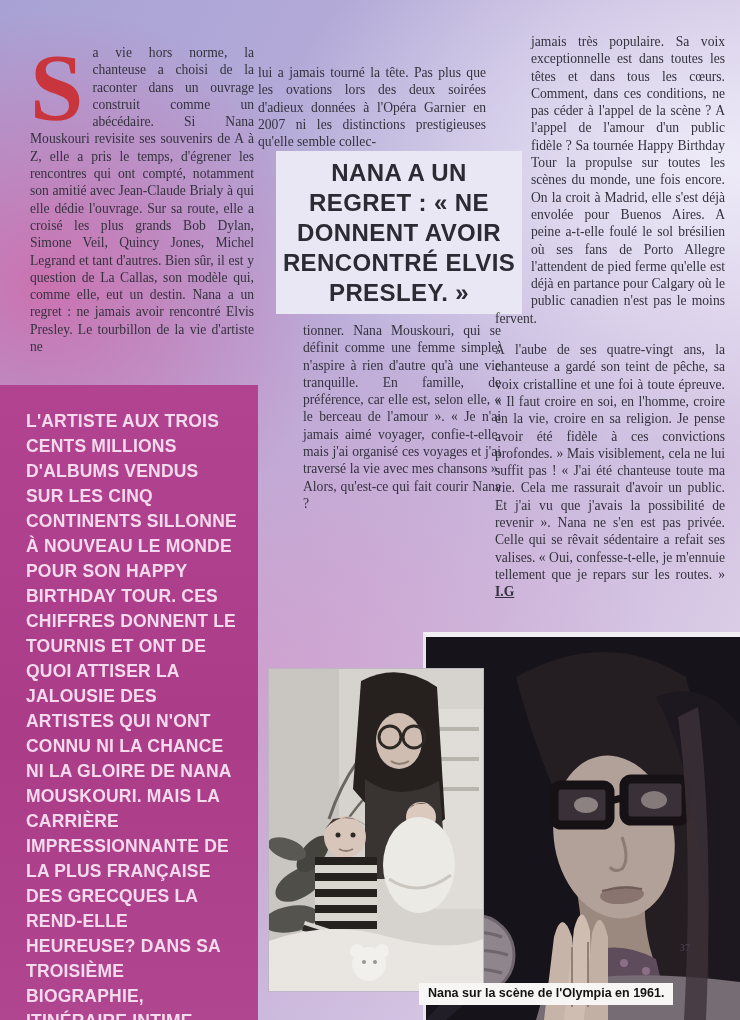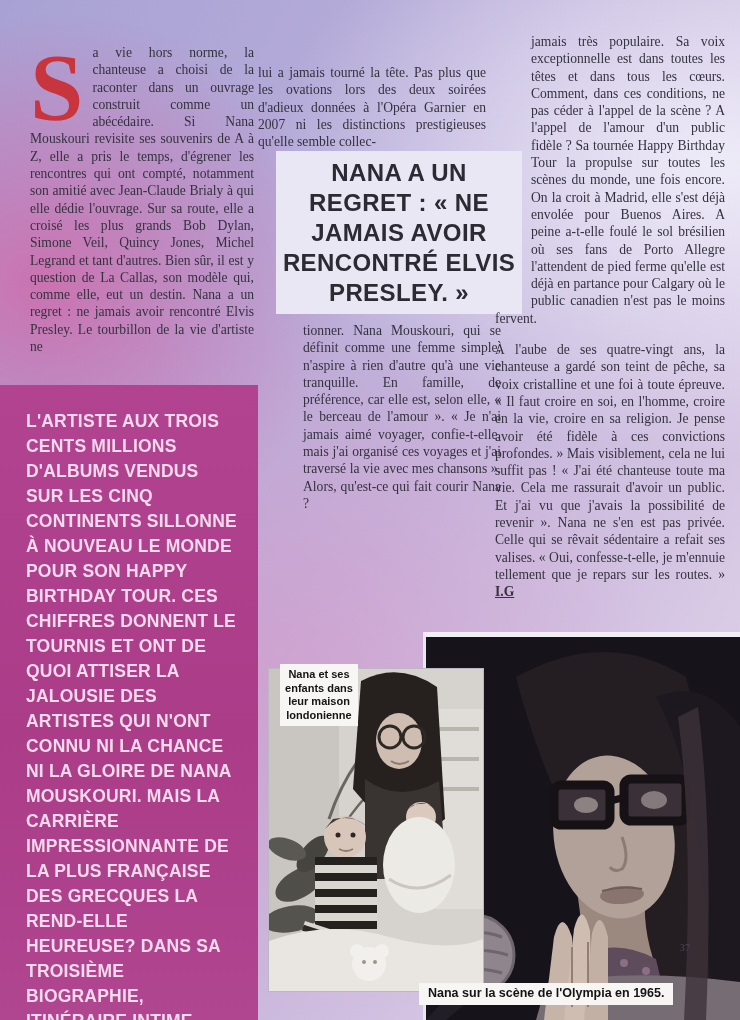--- a/index.html
+++ b/index.html
@@ -61,21 +61,21 @@
 
   <section class="col col1">
     <span class="dropcap">S</span><span>a vie hors norme, la chanteuse a choisi de la raconter dans un ouvrage construit comme un abécédaire. Si Nana Mouskouri revisite ses souvenirs de A à Z, elle a pris le temps, d'égrener les rencontres qui ont compté, notamment son amitié avec Jean-Claude Brialy à qui elle dédie l'ouvrage. Sur sa route, elle a croisé les plus grands Bob Dylan, Simone Veil, Quincy Jones, Michel Legrand et tant d'autres. Bien sûr, il est y question de La Callas, son modèle qui, comme elle, eut un destin. Nana a un regret : ne jamais avoir rencontré Elvis Presley. Le tourbillon de la vie d'artiste ne</span>
   </section>
 
   <section class="col col2top">
     <p>lui a jamais tourné la tête. Pas plus que les ovations lors des deux soirées d'adieux données à l'Opéra Garnier en 2007 ni les distinctions prestigieuses qu'elle semble collec-</p>
   </section>
 
   <aside class="pullquote">
-    <span>NANA A UN REGRET : « NE JAMAIS AVOIR RENCONTRÉ ELVIS PRESLEY. »</span>
+    <span>NANA A UN REGRET : « NE DONNENT AVOIR RENCONTRÉ ELVIS PRESLEY. »</span>
   </aside>
 
   <section class="col col2bot">
     <p><span class="bspacer"></span><span>tionner. Nana Mouskouri, qui se définit comme une femme simple, n'aspire à rien d'autre qu'à une vie tranquille. En famille, de préférence, car elle est, selon elle, « le berceau de l'amour ». « Je n'ai jamais aimé voyager, confie-t-elle, mais j'ai organisé ces voyages et j'ai traversé la vie avec mes chansons ». Alors, qu'est-ce qui fait courir Nana ?</span></p>
   </section>
 
   <section class="col col3">
     <p><span class="qspacer"></span><span>jamais très populaire. Sa voix exceptionnelle est dans toutes les têtes et dans tous les cœurs. Comment, dans ces conditions, ne pas céder à l'appel de la scène ? A l'appel de l'amour d'un public fidèle ? Sa tournée Happy Birthday Tour la propulse sur toutes les scènes du monde, une fois encore. On la croit à Madrid, elle s'est déjà envolée pour Buenos Aires. A peine a-t-elle foulé le sol brésilien où ses fans de Porto Allegre l'attendent de pied ferme qu'elle est déjà en partance pour Calgary où le public canadien n'est pas le moins fervent.</span></p>
     <p><span>À l'aube de ses quatre-vingt ans, la chanteuse a gardé son teint de pêche, sa voix cristalline et une foi à toute épreuve. « Il faut croire en soi, en l'homme, croire en la vie, croire en sa religion. Je pense avoir été fidèle à ces convictions profondes. » Mais visiblement, cela ne lui suffit pas ! « J'ai été chanteuse toute ma vie. Cela me rassurait d'avoir un public. Et j'ai vu que j'avais la possibilité de revenir ». Nana ne s'en est pas privée. Celle qui se rêvait sédentaire a refait ses valises. « Oui, confesse-t-elle, je m'ennuie tellement que je repars sur les routes. »</span> <b class="byline">I.G</b></p>
   </section>
@@ -177,18 +177,17 @@
 
       <path d="M0 272 Q60 250 120 268 Q180 284 214 270 L214 322 L0 322 Z" fill="#e9e6e1"></path>
       <circle cx="100" cy="295" r="17" fill="#f2f0ec"></circle>
         <circle cx="88" cy="282" r="7" fill="#f2f0ec"></circle>
         <circle cx="113" cy="282" r="7" fill="#f2f0ec"></circle>
       <circle cx="95" cy="293" r="2" fill="#9c948c"></circle>
         <circle cx="106" cy="293" r="2" fill="#9c948c"></circle>
     </svg>
   </figure>
 
-  <div class="capbox familycap">Nana et ses enfants dans leur maison londonienne</div>
-  <div class="capbox olympiacap">Nana sur la scène de l'Olympia en 1965.</div>
+  <div class="capbox olympiacap">Nana sur la scène de l'Olympia en 1961.</div>
 
   <div class="pagenum">37</div>
 
 </div>
 
 </body></html>

